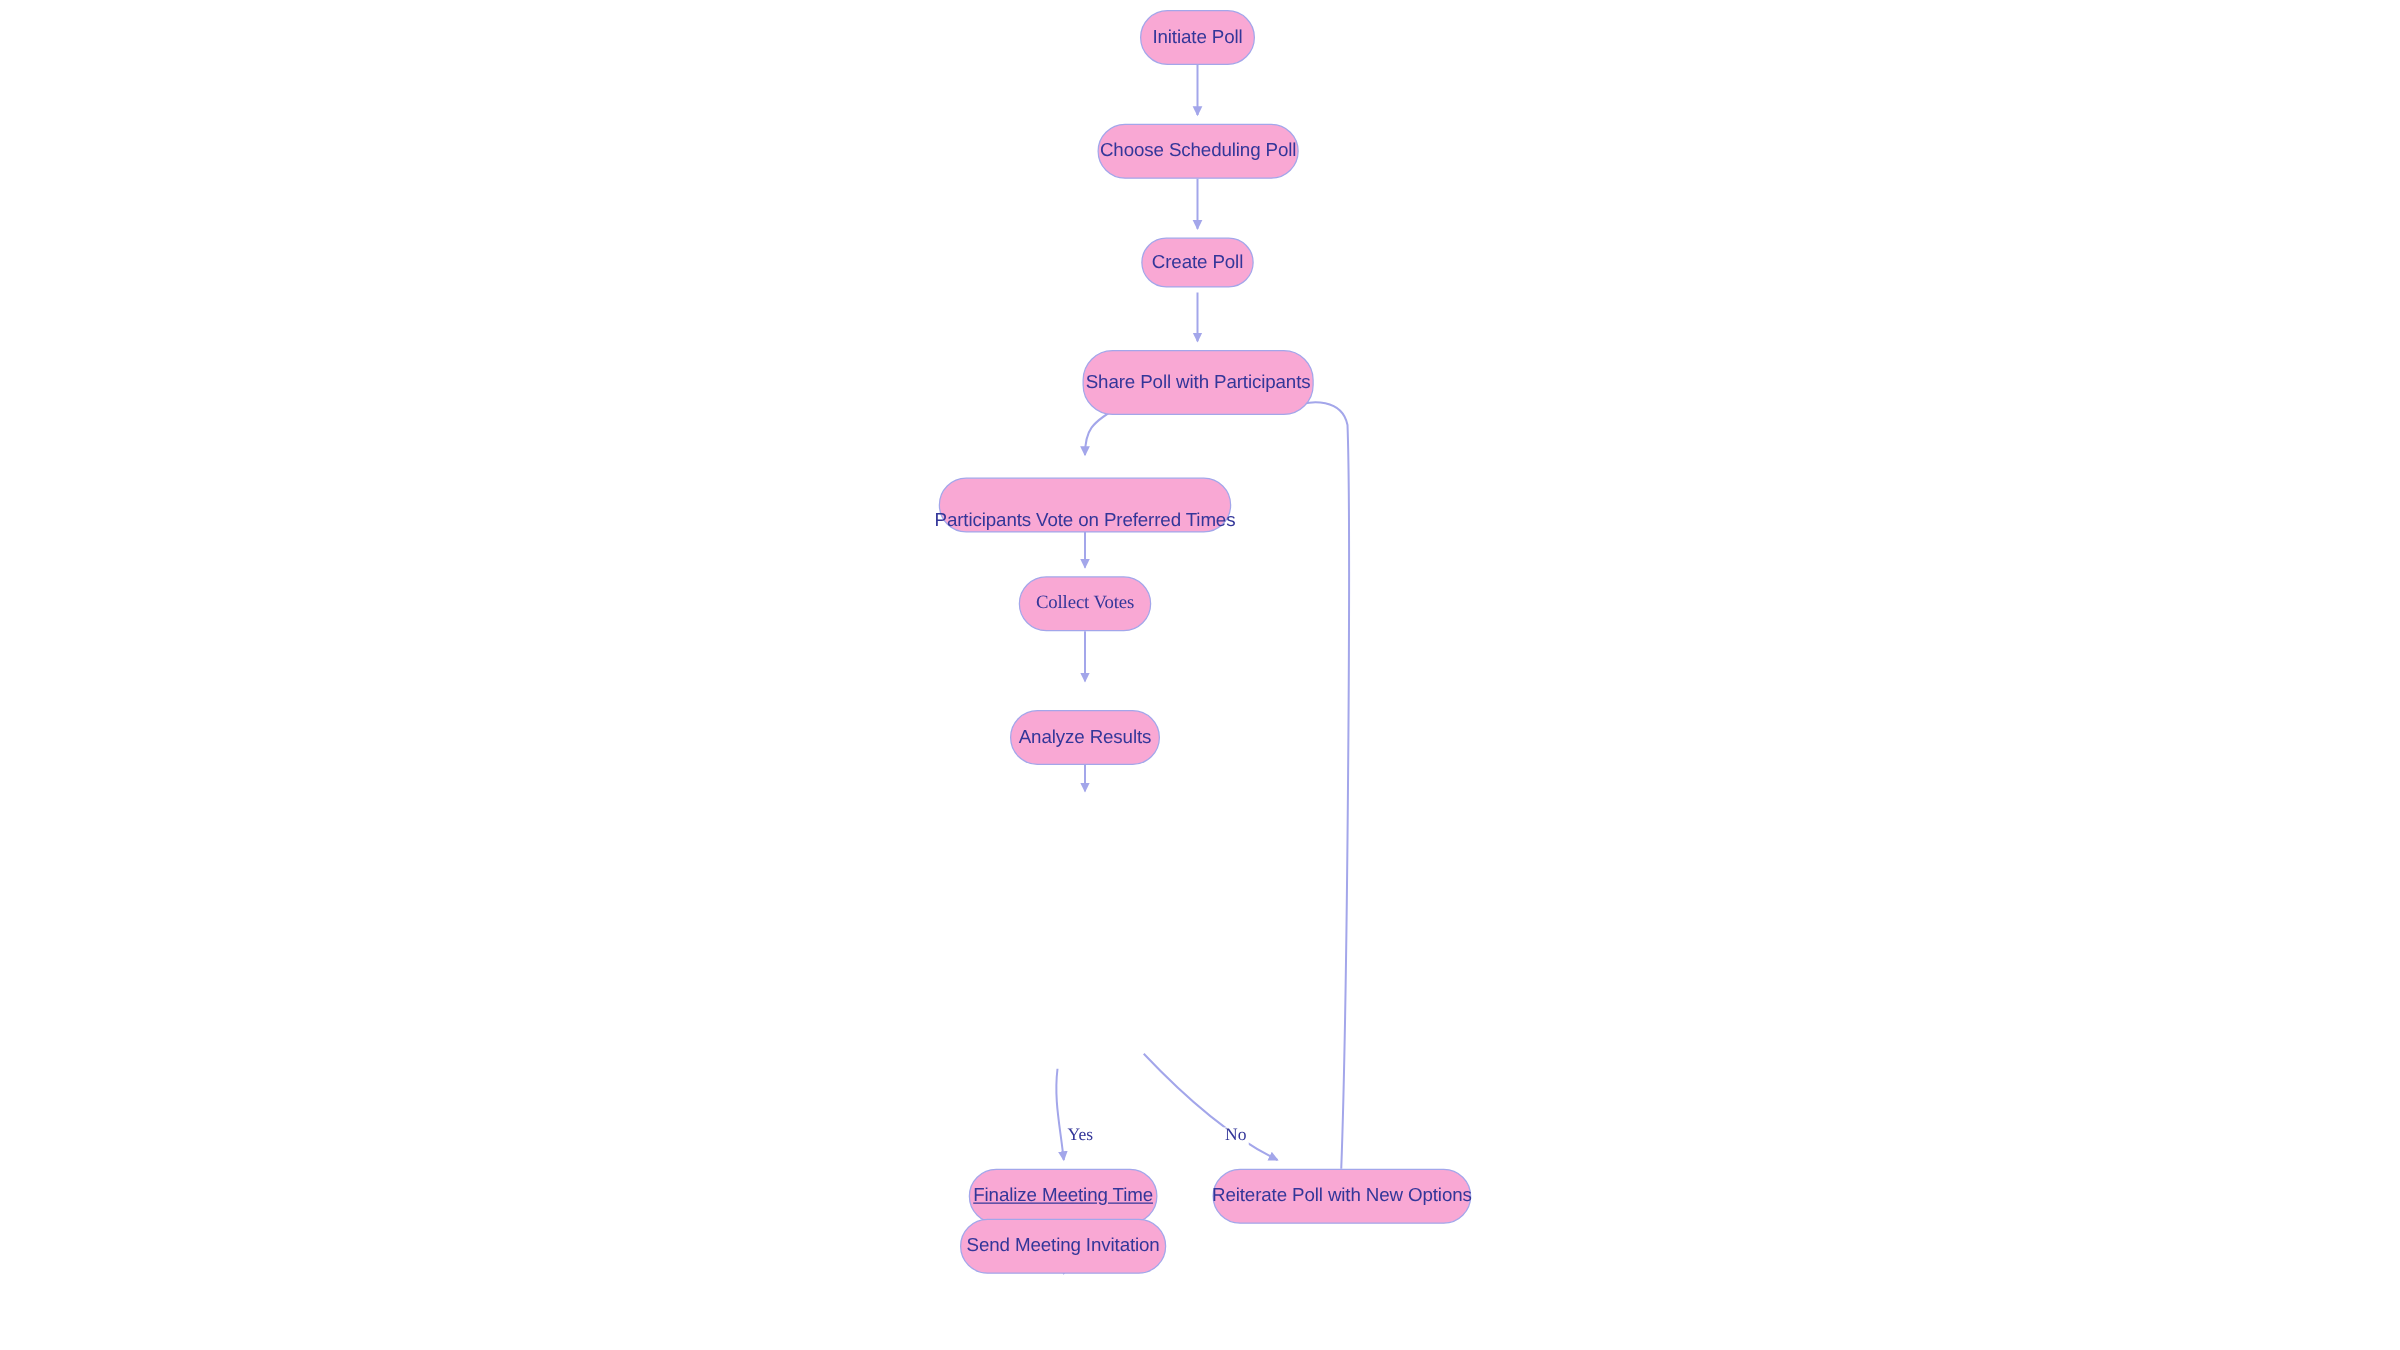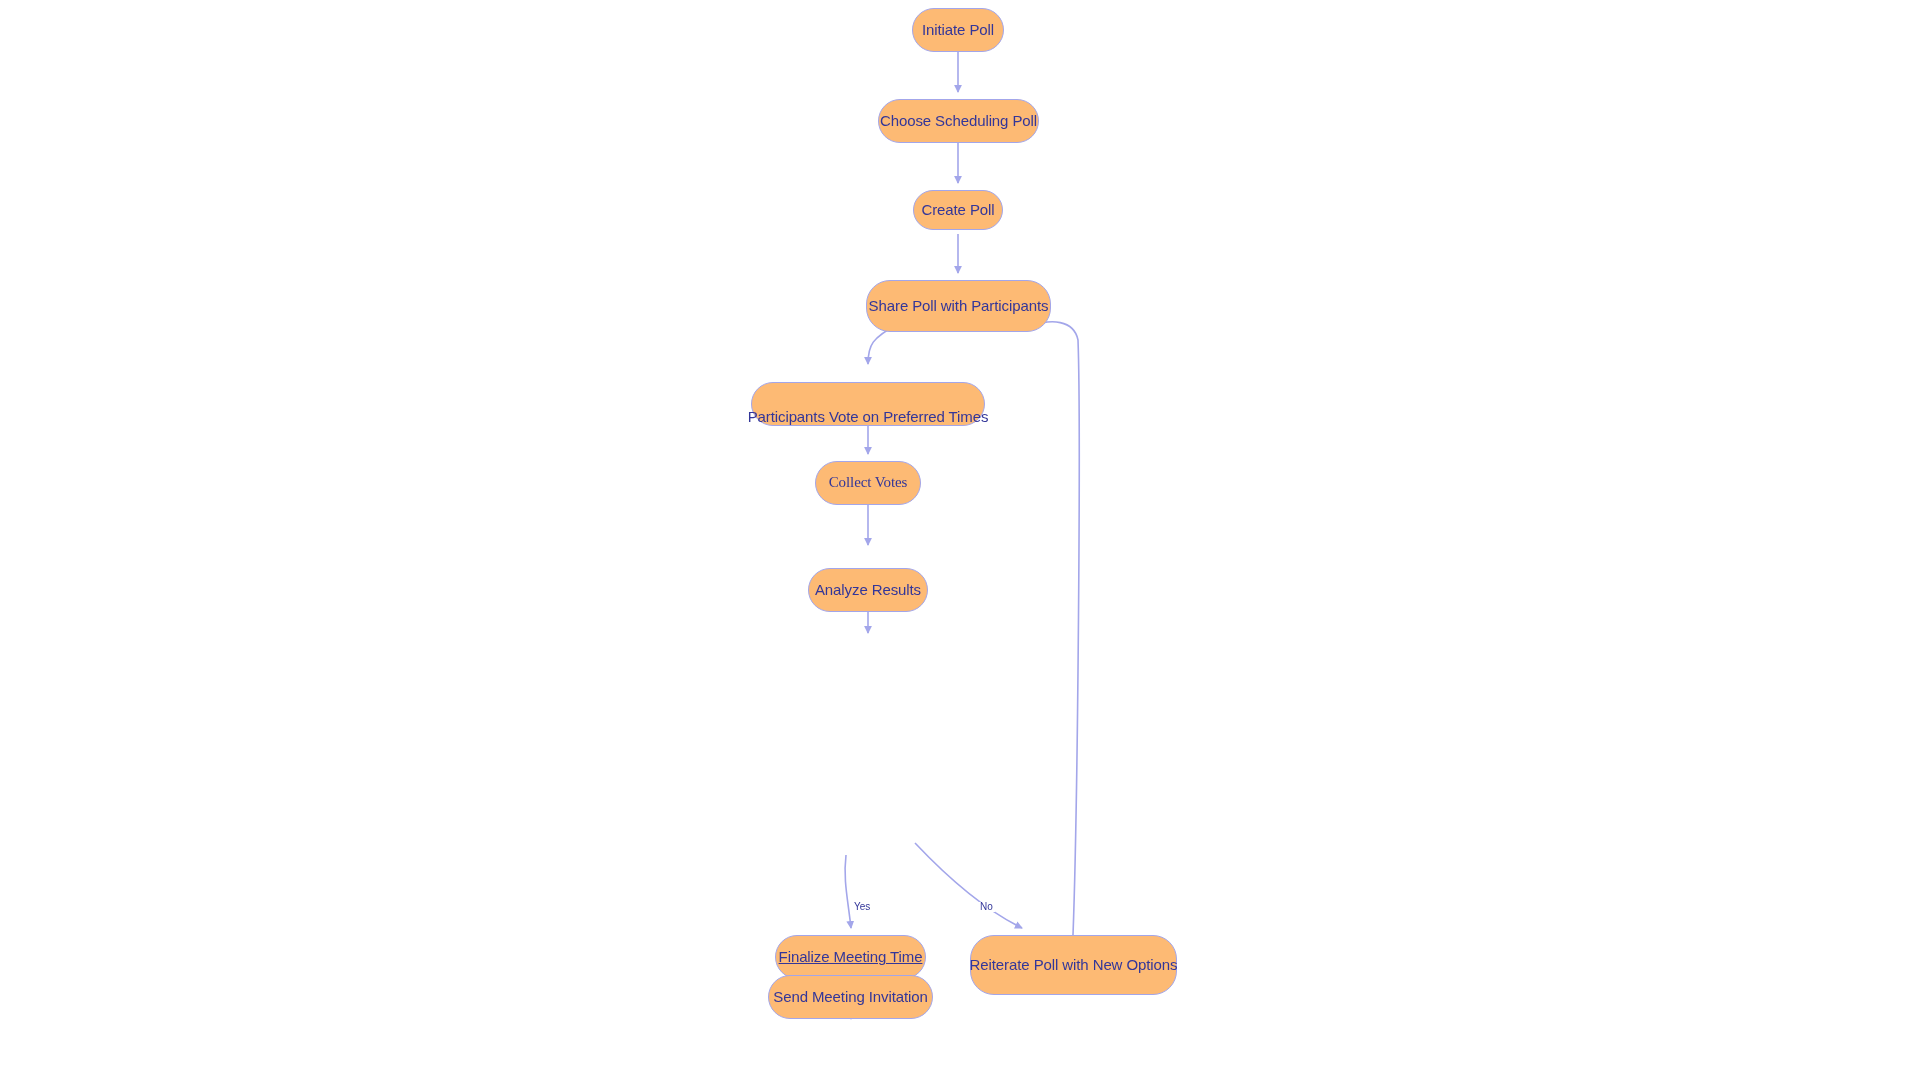--- a/index.html
+++ b/index.html
@@ -26,21 +26,21 @@
     height: 1080px;
     pointer-events: none;
   }
   .node {
     position: absolute;
     box-sizing: border-box;
     display: flex;
     align-items: center;
     justify-content: center;
     text-align: center;
-    background: #fdba74;
+    background: #f9a8d4;
     border: 1px solid #a3a6ea;
     color: #333699;
     font-family: "Liberation Sans", sans-serif;
     font-size: 15px;
     font-weight: 400;
     letter-spacing: -0.1px;
     line-height: 1.15;
     white-space: nowrap;
   }
   .node.rounded {
@@ -61,22 +61,22 @@
     position: relative;
     z-index: 2;
     color: #333699;
     font-size: 15px;
     font-family: "Liberation Sans", sans-serif;
     white-space: nowrap;
   }
   .edge-label {
     position: absolute;
     color: #333699;
-    font-family: Liberation Sans, sans-serif;
-    font-size: 10px;
+    font-family: Liberation Serif, serif;
+    font-size: 14px;
     background: #ffffff;
     padding: 0 2px;
     white-space: nowrap;
     line-height: 1;
   }
 </style>
 </head>
 <body>
 
 <div id="flow-canvas">
@@ -129,21 +129,21 @@
 
   <div class="node rounded" style="left:808px; top:552px; width:120px; height:44px;margin-top:16px;">
     <span>Analyze Results</span>
   </div>
 
 
   <div class="node rounded" style="left:775px; top:935px; width:151px; height:44px;text-decoration:underline;">
     <span>Finalize Meeting Time</span>
   </div>
 
-  <div class="node rounded" style="left:970px; top:935px; width:207px; height:60px;">
+  <div class="node rounded" style="left:970px; top:935px; width:207px; height:44px;">
     <span>Reiterate Poll with New Options</span>
   </div>
 
   <div class="node rounded" style="left:768px; top:975px; width:165px; height:44px;">
     <span>Send Meeting Invitation</span>
   </div>
 
   <div class="edge-label" style="left:852px; top:902px;">
     <span>Yes</span>
   </div>

